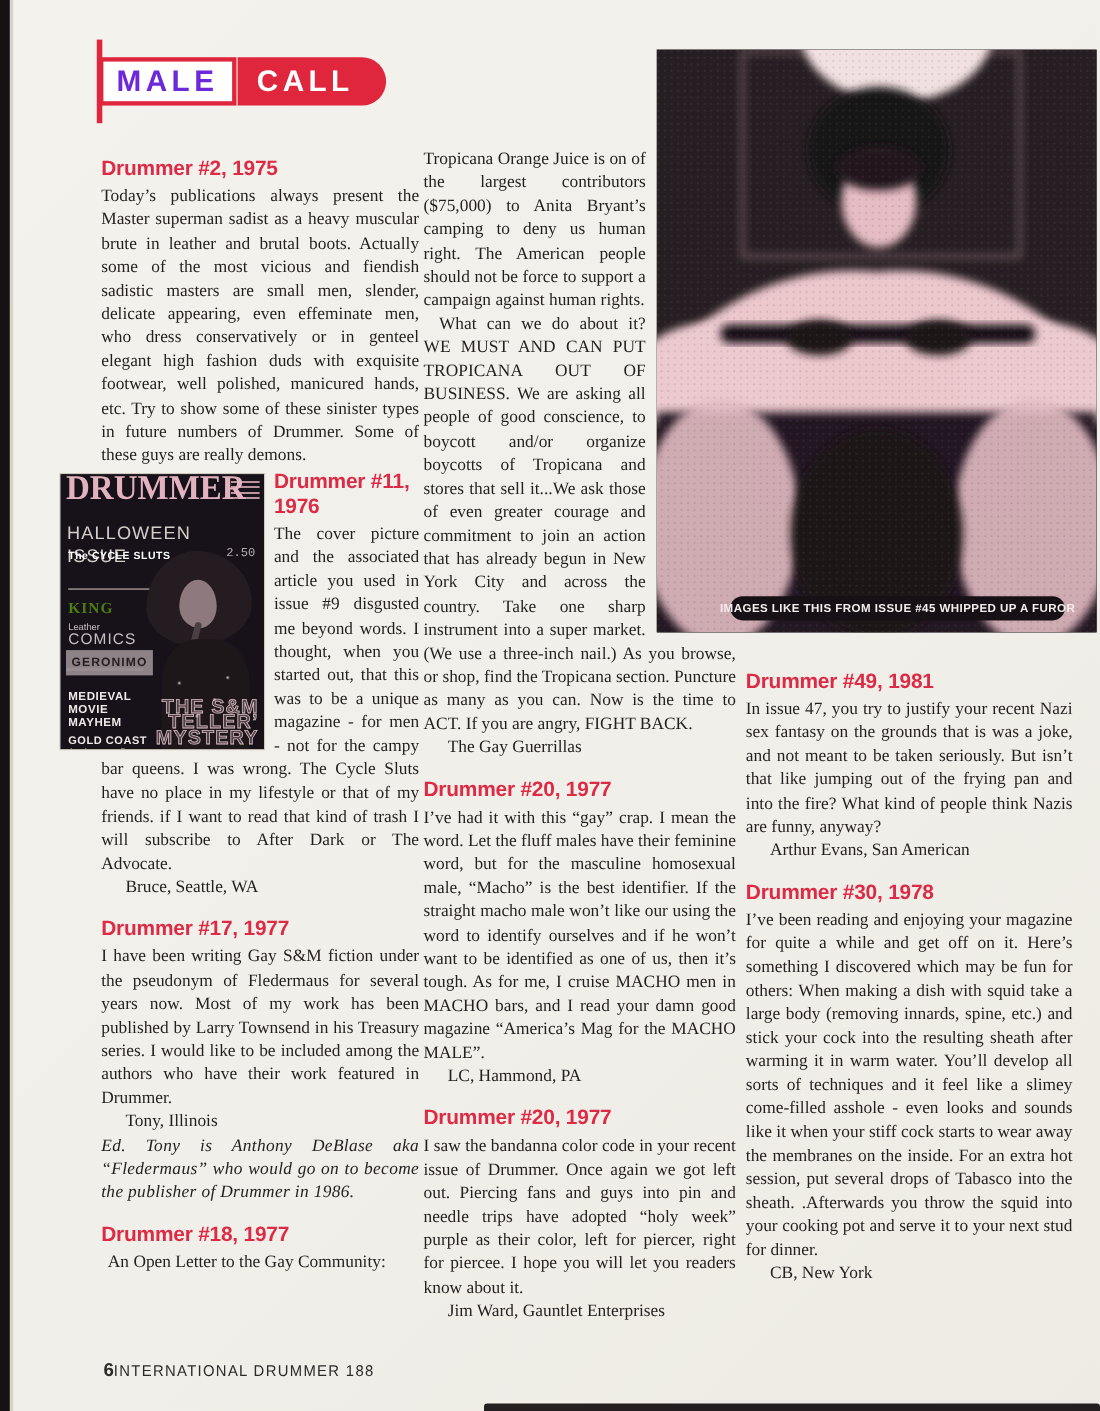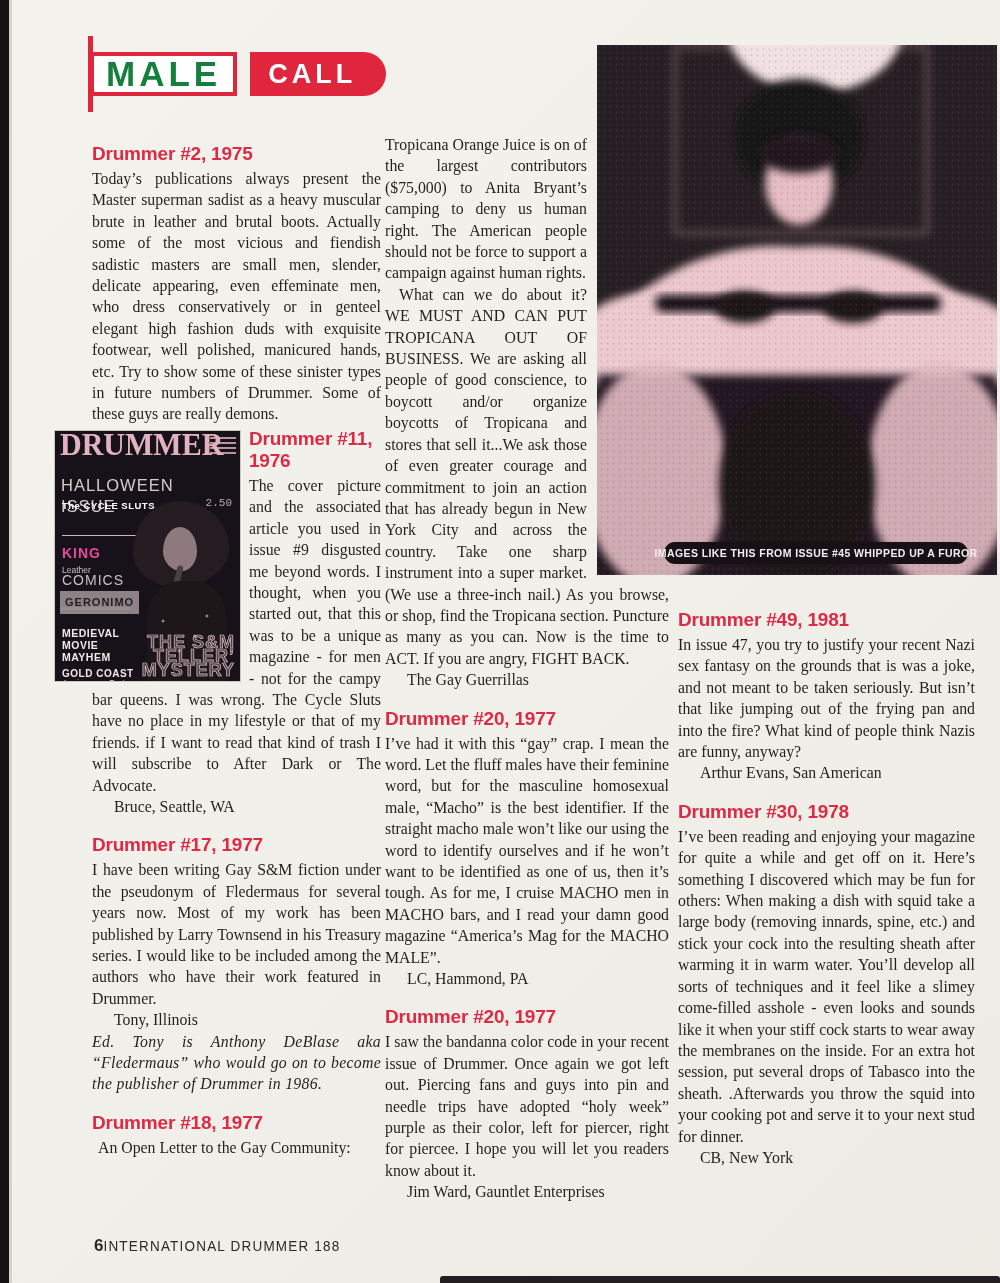--- a/index.html
+++ b/index.html
@@ -8,23 +8,23 @@
         font-family:"Liberation Serif",serif;color:#241f1f;}
   .edge-left{position:absolute;left:0;top:0;width:9px;height:1283px;background:#161214;}
   .edge-left2{position:absolute;left:9px;top:0;width:3px;height:1283px;background:#d8d2c8;}
   .edge-bottom{position:absolute;left:440px;bottom:0;width:560px;height:7px;background:#241e21;border-radius:3px 3px 0 0;}
 
   
   .logo{position:absolute;left:88px;top:52px;display:flex;align-items:stretch;height:44px;}
   .logo-hook{position:absolute;left:0;top:-16px;width:5px;height:76px;background:#e0263d;}
   .logo-male{display:flex;align-items:center;background:#ffffff;border:4px solid #e0263d;
              padding:0 12px 0 12px;margin-left:2px;
-             font-family:"Liberation Sans",sans-serif;font-weight:700;font-size:35px;
-             letter-spacing:4px;color:#15803d;}
-  .logo-call{display:flex;align-items:center;background:#e0263d;color:#fff;margin-left:13px;
+             font-family:"Liberation Sans",sans-serif;font-weight:700;font-size:27px;
+             letter-spacing:4px;color:#6d28d9;}
+  .logo-call{display:flex;align-items:center;background:#e0263d;color:#fff;margin-left:1px;
              padding:0 30px 0 18px;border-radius:0 25px 25px 0;
              font-family:"Liberation Sans",sans-serif;font-weight:700;font-size:27px;letter-spacing:4px;}
 
   
   .col{position:absolute;font-size:15.8px;line-height:21.4px;text-align:justify;}
   .col1{left:92px;top:130px;width:289px;}
   .col2{left:385px;top:134px;width:284px;}
   .col3{left:678px;top:596px;width:297px;}
   .h{font-family:"Liberation Sans",sans-serif;font-weight:700;font-size:19px;line-height:22px;
      color:#dd2b45;margin:17px 0 3px 0;text-align:left;letter-spacing:-0.2px;}
@@ -41,21 +41,21 @@
          background:#17121a;overflow:hidden;box-shadow:0 0 0 1px #cfc8bd;}
   .cv-masthead{position:absolute;left:5px;top:2px;font-family:"Liberation Serif",serif;
                font-weight:700;font-size:30px;letter-spacing:0px;color:#e2b3be;transform:scaleY(1.05);}
   .cv-info{position:absolute;right:4px;top:6px;width:26px;height:20px;opacity:.8;
            background:repeating-linear-gradient(#e2b3be 0 2px,transparent 2px 5px);}
   .cv-halloween{position:absolute;left:6px;top:44px;width:172px;color:#d6cdc9;
                 font-family:"Liberation Sans",sans-serif;font-weight:400;font-size:16.5px;letter-spacing:1px;}
   .cv-sluts{position:absolute;left:7px;top:64px;color:#fff;font-family:"Liberation Sans",sans-serif;
             font-weight:700;font-size:9.5px;letter-spacing:.5px;border-bottom:1px solid #cbb;padding-bottom:19px;}
   .cv-price{position:absolute;right:8px;top:62px;color:#b7abad;font-family:Liberation Mono, monospace;font-size:11px;}
-  .cv-king{position:absolute;left:7px;top:112px;color:#ec4899;font-family:Liberation Sans, sans-serif;
+  .cv-king{position:absolute;left:7px;top:112px;color:#4d7c0f;font-family:Liberation Serif, serif;
            font-weight:700;font-size:14px;letter-spacing:1px;}
   .cv-leather{position:absolute;left:7px;top:129px;color:#c9bfc0;font-family:"Liberation Sans",sans-serif;font-size:8.5px;}
   .cv-comics{position:absolute;left:7px;top:139px;color:#c9bfc0;font-family:"Liberation Sans",sans-serif;font-size:14px;letter-spacing:1px;}
   .cv-geron{position:absolute;left:5px;top:160px;background:#8d8387;color:#241d20;
             font-family:"Liberation Sans",sans-serif;font-weight:700;font-size:11px;padding:1px 5px;letter-spacing:1px;}
   .cv-gerosub{position:absolute;left:5px;top:176px;width:70px;height:3px;background:#9b9194;opacity:.7;}
   .cv-med{position:absolute;left:7px;top:196px;color:#efe9e7;font-family:"Liberation Sans",sans-serif;
           font-weight:700;font-size:10.5px;line-height:12px;letter-spacing:.5px;}
   .cv-gold1{position:absolute;left:7px;top:232px;color:#efe9e7;font-family:"Liberation Sans",sans-serif;
             font-weight:700;font-size:10px;letter-spacing:.5px;}

